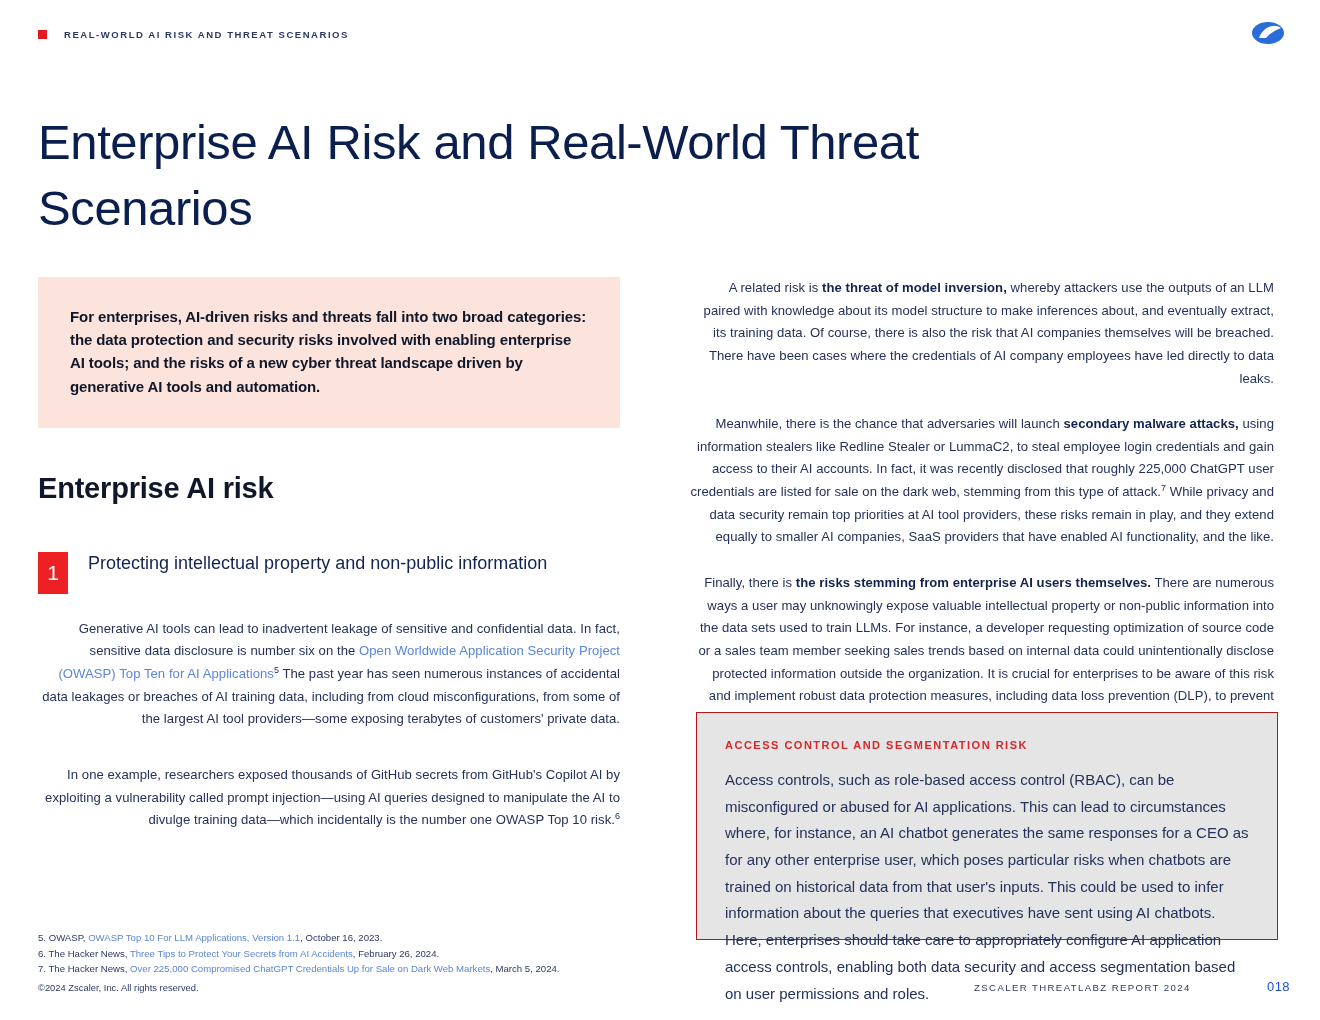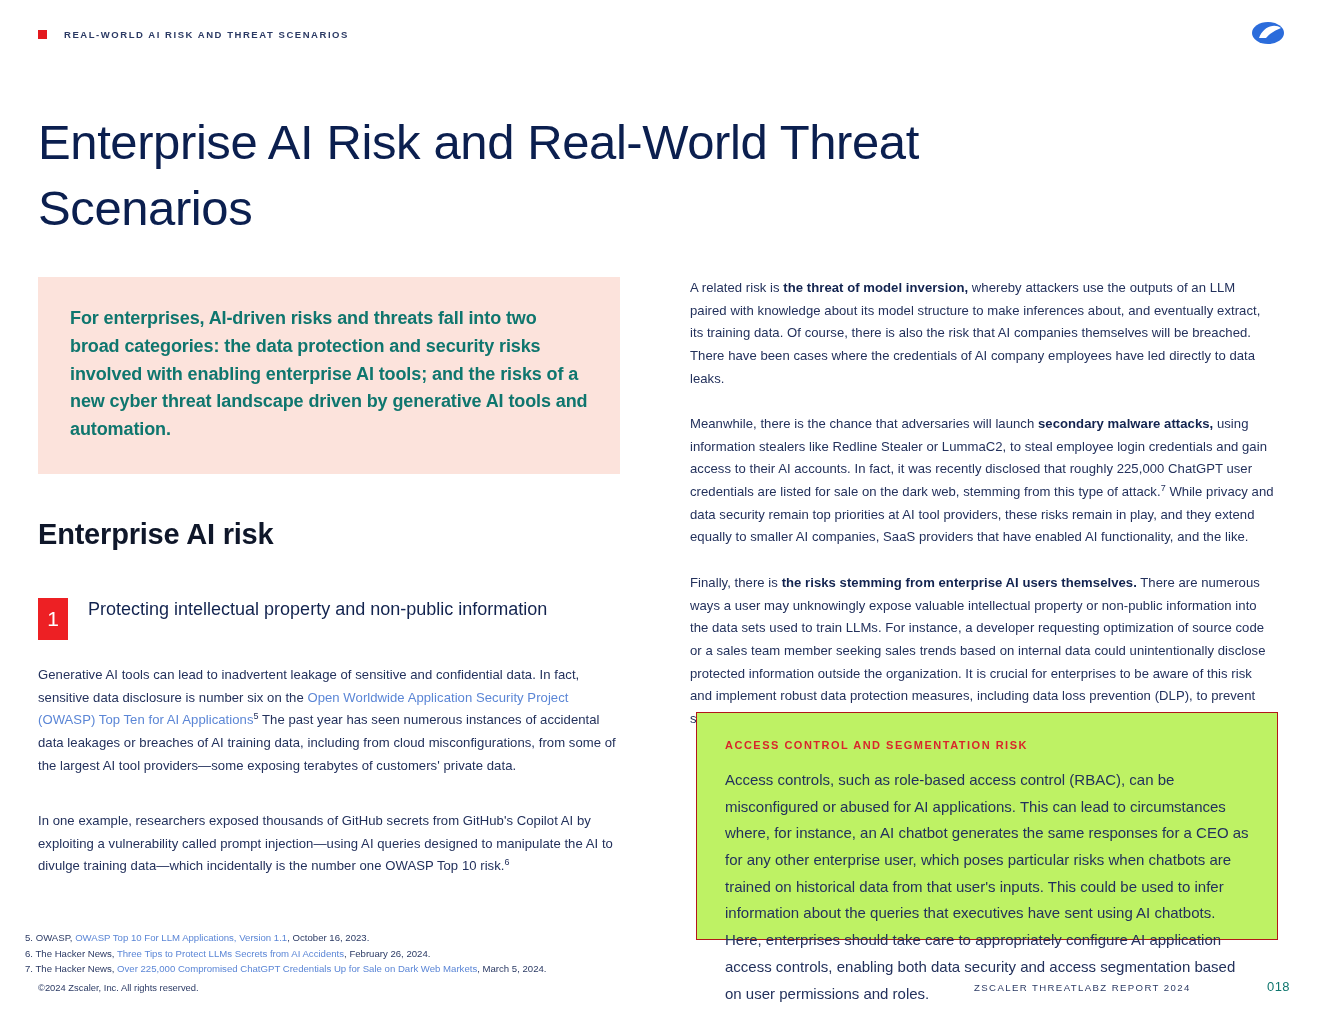--- a/index.html
+++ b/index.html
@@ -76,24 +76,24 @@
     width: 582px;
   }
 
   .pullquote {
     background: #fce3dc;
     padding: 28px 32px 30px 32px;
     box-sizing: border-box;
     width: 582px;
   }
   .pullquote-text {
-    font-size: 18px;
+    font-size: 15px;
     line-height: 1.545;
     font-weight: 700;
-    color: #0f766e;
+    color: #0f172a;
     letter-spacing: -0.1px;
   }
 
   .section-heading {
     margin-top: 44px;
     font-size: 29px;
     font-weight: 700;
     color: #0f172a;
     letter-spacing: -0.2px;
   }
@@ -123,33 +123,34 @@
     font-weight: 400;
     color: #12234f;
   }
 
   .body-p {
     font-size: 13.1px;
     line-height: 1.73;
     color: #23315c;
     margin-top: 24px;
     letter-spacing: 0.05px;
+    text-align: right;
   }
   .body-p.tight { margin-top: 33px; }
 
   a.doclink, .doclink {
     color: #5b86d6;
     text-decoration: none;
   }
   sup { font-size: 9px; vertical-align: super; line-height: 0; }
 
   
   .footnotes {
     position: absolute;
-    left: 25px;
+    left: 38px;
     top: 930px;
     width: 600px;
   }
   .footnote {
     font-size: 9.6px;
     line-height: 1.62;
     color: #2b3a64;
     white-space: nowrap;
   }
 
@@ -166,21 +167,21 @@
 
   
   .callout {
     position: absolute;
     left: 696px;
     top: 712px;
     width: 582px;
     height: 228px;
     box-sizing: border-box;
     border: 1.6px solid #b3171a;
-    background: #bef264;
+    background: #e5e5e5;
     padding: 26px 28px 22px 28px;
   }
   .callout-title {
     font-size: 11px;
     font-weight: 700;
     letter-spacing: 1.5px;
     color: #d8262b;
     margin-bottom: 16px;
   }
   .callout-text {
@@ -205,21 +206,21 @@
     letter-spacing: 1.4px;
     color: #2b3a64;
     white-space: nowrap;
   }
   .footer-page {
     position: absolute;
     right: 30px;
     top: 979px;
     font-size: 13px;
     letter-spacing: 0.4px;
-    color: #0f766e;
+    color: #1d4ed8;
   }
 </style>
 </head>
 <body>
 
 <div class="page">
 
   <div class="runhead">
     <span class="runhead-marker"></span>
     <span class="runhead-text">REAL-WORLD AI RISK AND THREAT SCENARIOS</span>
@@ -248,21 +249,21 @@
       <div class="num-title">Protecting intellectual property and non-public information</div>
     </div>
 
     <p class="body-p"><span>Generative AI tools can lead to inadvertent leakage of sensitive and confidential data. In fact, sensitive data disclosure is number six on the </span><span class="doclink">Open Worldwide Application Security Project (OWASP) Top Ten for AI Applications</span><sup>5</sup><span> The past year has seen numerous instances of accidental data leakages or breaches of AI training data, including from cloud misconfigurations, from some of the largest AI tool providers—some exposing terabytes of customers' private data.</span></p>
 
     <p class="body-p tight"><span>In one example, researchers exposed thousands of GitHub secrets from GitHub's Copilot AI by exploiting a vulnerability called prompt injection—using AI queries designed to manipulate the AI to divulge training data—which incidentally is the number one OWASP Top 10 risk.</span><sup>6</sup></p>
   </div>
 
   <div class="footnotes">
     <div class="footnote"><span>5. OWASP, </span><span class="doclink">OWASP Top 10 For LLM Applications, Version 1.1</span><span>, October 16, 2023.</span></div>
-    <div class="footnote"><span>6. The Hacker News, </span><span class="doclink">Three Tips to Protect LLMs Secrets from AI Accidents</span><span>, February 26, 2024.</span></div>
+    <div class="footnote"><span>6. The Hacker News, </span><span class="doclink">Three Tips to Protect Your Secrets from AI Accidents</span><span>, February 26, 2024.</span></div>
     <div class="footnote"><span>7. The Hacker News, </span><span class="doclink">Over 225,000 Compromised ChatGPT Credentials Up for Sale on Dark Web Markets</span><span>, March 5, 2024.</span></div>
   </div>
 
   <div class="col-right">
     <p class="body-p"><span>A related risk is </span><strong>the threat of model inversion,</strong><span> whereby attackers use the outputs of an LLM paired with knowledge about its model structure to make inferences about, and eventually extract, its training data. Of course, there is also the risk that AI companies themselves will be breached. There have been cases where the credentials of AI company employees have led directly to data leaks.</span></p>
 
     <p class="body-p"><span>Meanwhile, there is the chance that adversaries will launch </span><strong>secondary malware attacks,</strong><span> using information stealers like Redline Stealer or LummaC2, to steal employee login credentials and gain access to their AI accounts. In fact, it was recently disclosed that roughly 225,000 ChatGPT user credentials are listed for sale on the dark web, stemming from this type of attack.</span><sup>7</sup><span> While privacy and data security remain top priorities at AI tool providers, these risks remain in play, and they extend equally to smaller AI companies, SaaS providers that have enabled AI functionality, and the like.</span></p>
 
     <p class="body-p"><span>Finally, there is </span><strong>the risks stemming from enterprise AI users themselves.</strong><span> There are numerous ways a user may unknowingly expose valuable intellectual property or non-public information into the data sets used to train LLMs. For instance, a developer requesting optimization of source code or a sales team member seeking sales trends based on internal data could unintentionally disclose protected information outside the organization. It is crucial for enterprises to be aware of this risk and implement robust data protection measures, including data loss prevention (DLP), to prevent such leaks.</span></p>
   </div>

